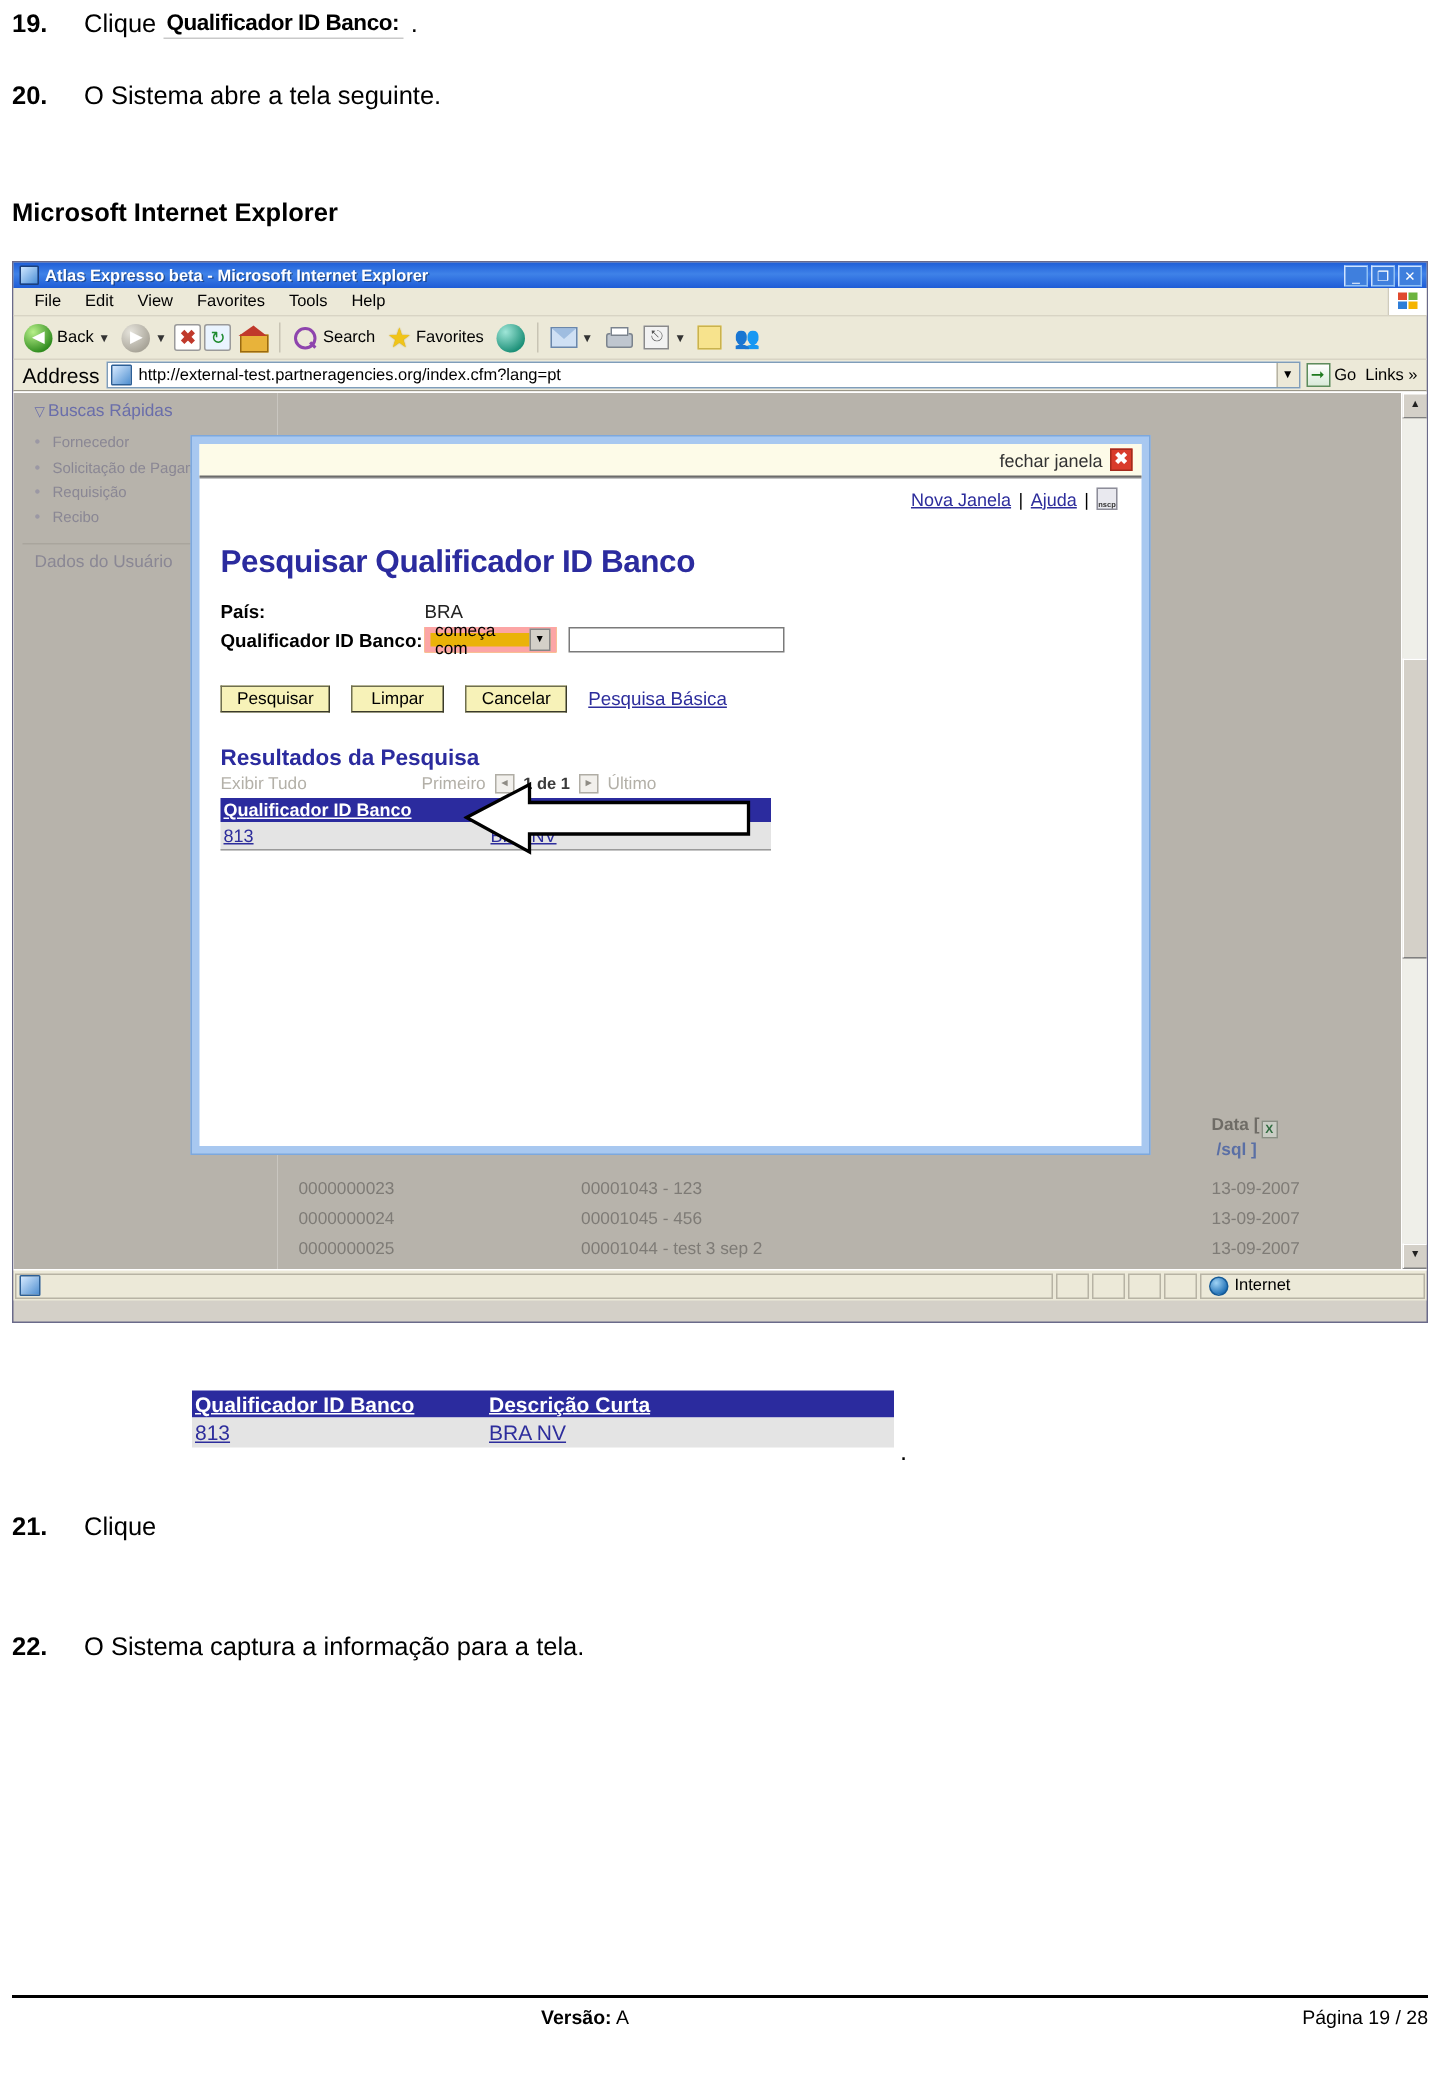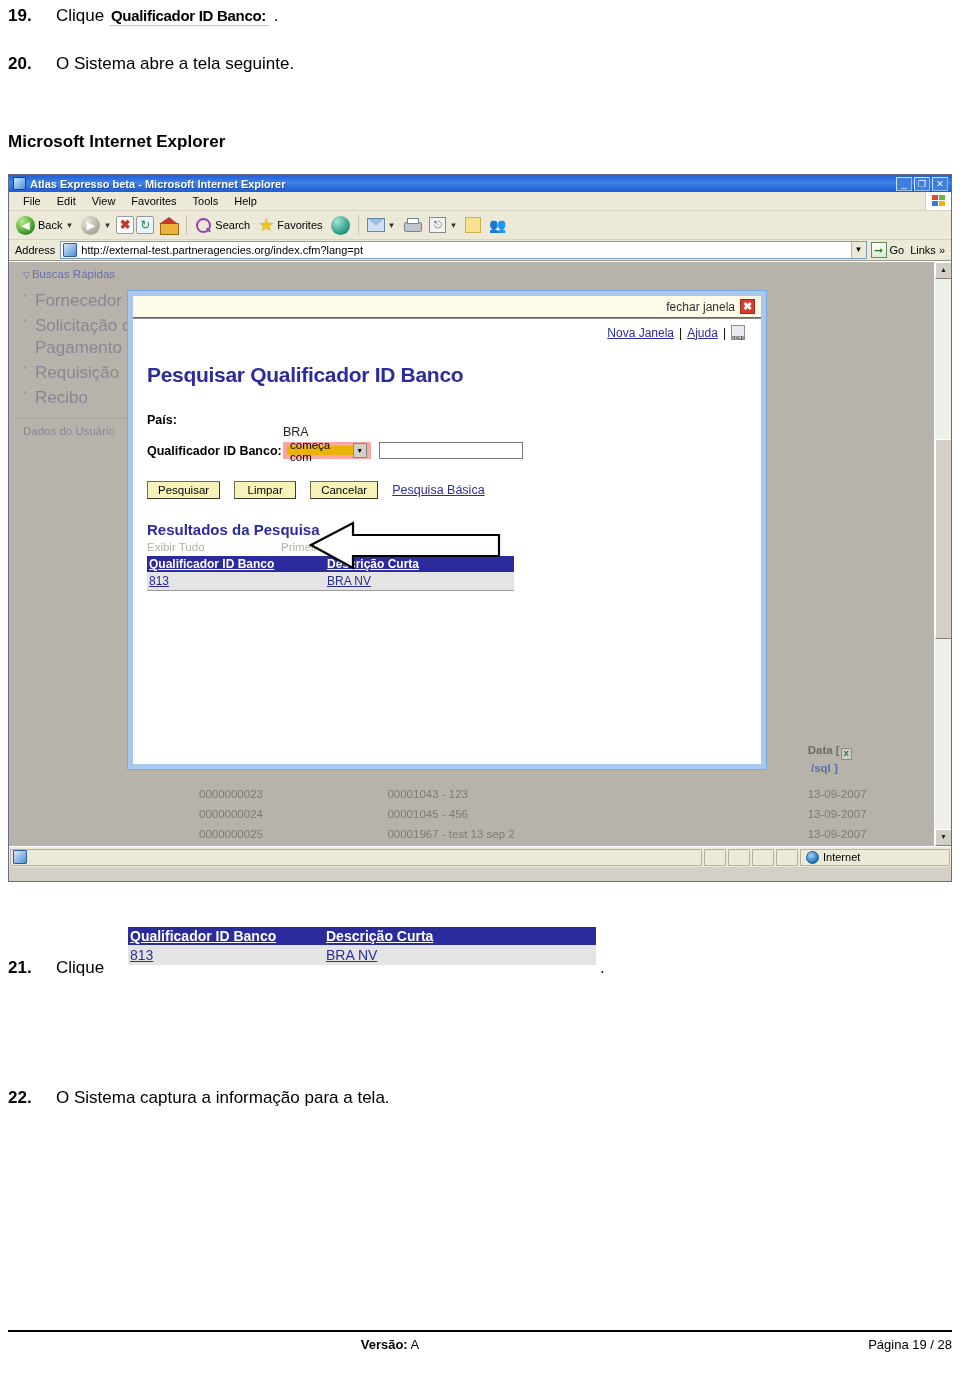--- a/index.html
+++ b/index.html
@@ -130,21 +130,21 @@
     width:17px; height:16px; border:1px solid #8a8a8a; background:#f2f2f2;
     color:#555; font-size:10px; text-align:center; line-height:14px;
   }
   .note { width:16px; height:16px; background:#f7e38d; border:1px solid #c9b24e; }
   .people { font-size:14px; color:#3b6ea5; }
 
   .addrbar {
     height:21px; background:#ece9d8; display:flex; align-items:center; padding:0 2px;
     border-bottom:1px solid #9b9788;
   }
-  .addrbar .alabel { font-size:11px; padding:0 5px 0 4px; }
+  .addrbar .alabel { font-size:14px; padding:0 5px 0 4px; }
   .addrfield {
     flex:1; height:18px; background:#fff; border:1px solid #7f9db9;
     display:flex; align-items:center; padding-left:2px;
   }
   .ieglyph {
     width:14px; height:14px; margin-right:4px; flex:none;
     background:linear-gradient(135deg,#d7eaff,#4f8fd0); border:1px solid #2c5f96; border-radius:1px;
   }
   .addrfield .url { font-size:11px; white-space:nowrap; overflow:hidden; }
   .addrfield .ddn {
@@ -170,21 +170,21 @@
   .app-sidebar {
     position:absolute; left:0; top:0; width:176px; bottom:0;
     background:#b7b3ab;
   }
   .app-sidebar .sb-head {
     font-size:11.5px; color:#6a6eaa; padding:6px 0 4px 14px; font-weight:normal;
   }
   .app-sidebar .sb-head .tri { font-size:9px; margin-right:2px; }
   .app-sidebar ul { list-style:none; margin:0; padding:4px 0 0 14px; }
   .app-sidebar li {
-    font-size:17px; color:#8a8794; padding:2px 0 2px 12px; position:relative; line-height:1.25;
+    font-size:10px; color:#8a8794; padding:2px 0 2px 12px; position:relative; line-height:1.25;
   }
   .app-sidebar li:before {
     content:"\2022"; position:absolute; left:0; top:1px; color:#9b98a4; font-size:11px;
   }
   .sb-divider { height:1px; background:#a9a59d; margin:8px 10px 6px 6px; }
   .sb-user { font-size:11.5px; color:#8a8794; padding-left:14px; }
   .app-main-dim { position:absolute; left:176px; top:0; right:0; bottom:0; background:#b7b3ab; }
 
   
   .dim-table { position:absolute; left:190px; right:20px; top:482px; }
@@ -239,21 +239,21 @@
     content:"nscp"; position:absolute; left:0; right:0; bottom:-1px;
     font-size:5px; text-align:center; color:#333; font-weight:bold;
   }
 
   .pop-title {
     font-size:21px; font-weight:bold; color:#2b2b9e; margin:38px 0 14px 0;
     letter-spacing:-0.3px;
   }
   .frow { display:flex; align-items:center; font-size:12.5px; font-weight:bold; margin-bottom:3px; }
   .frow .flab { width:136px; }
-  .frow .fval { font-weight:normal; font-size:12.5px; color:#222;margin-top:24px; }
+  .frow .fval { font-weight:normal; font-size:12.5px; color:#222; }
   .sel {
     width:88px; height:17px; border:4px solid #fca5a5; background:#eab308;
     font-size:11.5px; display:flex; align-items:center; padding-left:3px;
     font-weight:normal;
   }
   .sel .sarrow {
     margin-left:auto; width:15px; height:15px; background:#d4d0c8;
     border:1px solid #868686; font-size:7px; line-height:13px; text-align:center;
   }
   .txtin {
@@ -497,21 +497,21 @@
               <div class="c4">13-09-2007</div>
             </div>
             <div class="dr">
               <div class="c1">0000000024</div>
               <div class="c2">00001045 - 456</div>
               <div class="c3"></div>
               <div class="c4">13-09-2007</div>
             </div>
             <div class="dr">
               <div class="c1">0000000025</div>
-              <div class="c2">00001967 - test 13 sep 2</div>
+              <div class="c2">00001044 - test 3 sep 2</div>
               <div class="c3"></div>
               <div class="c4">13-09-2007</div>
             </div>
           </div>
         </div>
       </div>
 
       <div class="popup">
         <div class="popup-inner">
 
@@ -611,21 +611,21 @@
   <div class="h">
     <div class="h1">Qualificador ID Banco</div>
     <div class="h2">Descrição Curta</div>
   </div>
   <div class="r">
     <div class="c1"><a href="#">813</a></div>
     <div class="c2"><a href="#">BRA NV</a></div>
   </div>
 </div>
 
-<div class="step" style="left:8px; top:958px;">
+<div class="step" style="left:8px; top:1008px;">
   <div class="step-num">21.</div>
   <div class="step-text">
     <span>Clique</span>
   </div>
 </div>
 <div style="position:absolute; left:600px; top:958px; font-size:17px;">.</div>
 
 <div class="step" style="left:8px; top:1088px;">
   <div class="step-num">22.</div>
   <div class="step-text">O Sistema captura a informação para a tela.</div>

